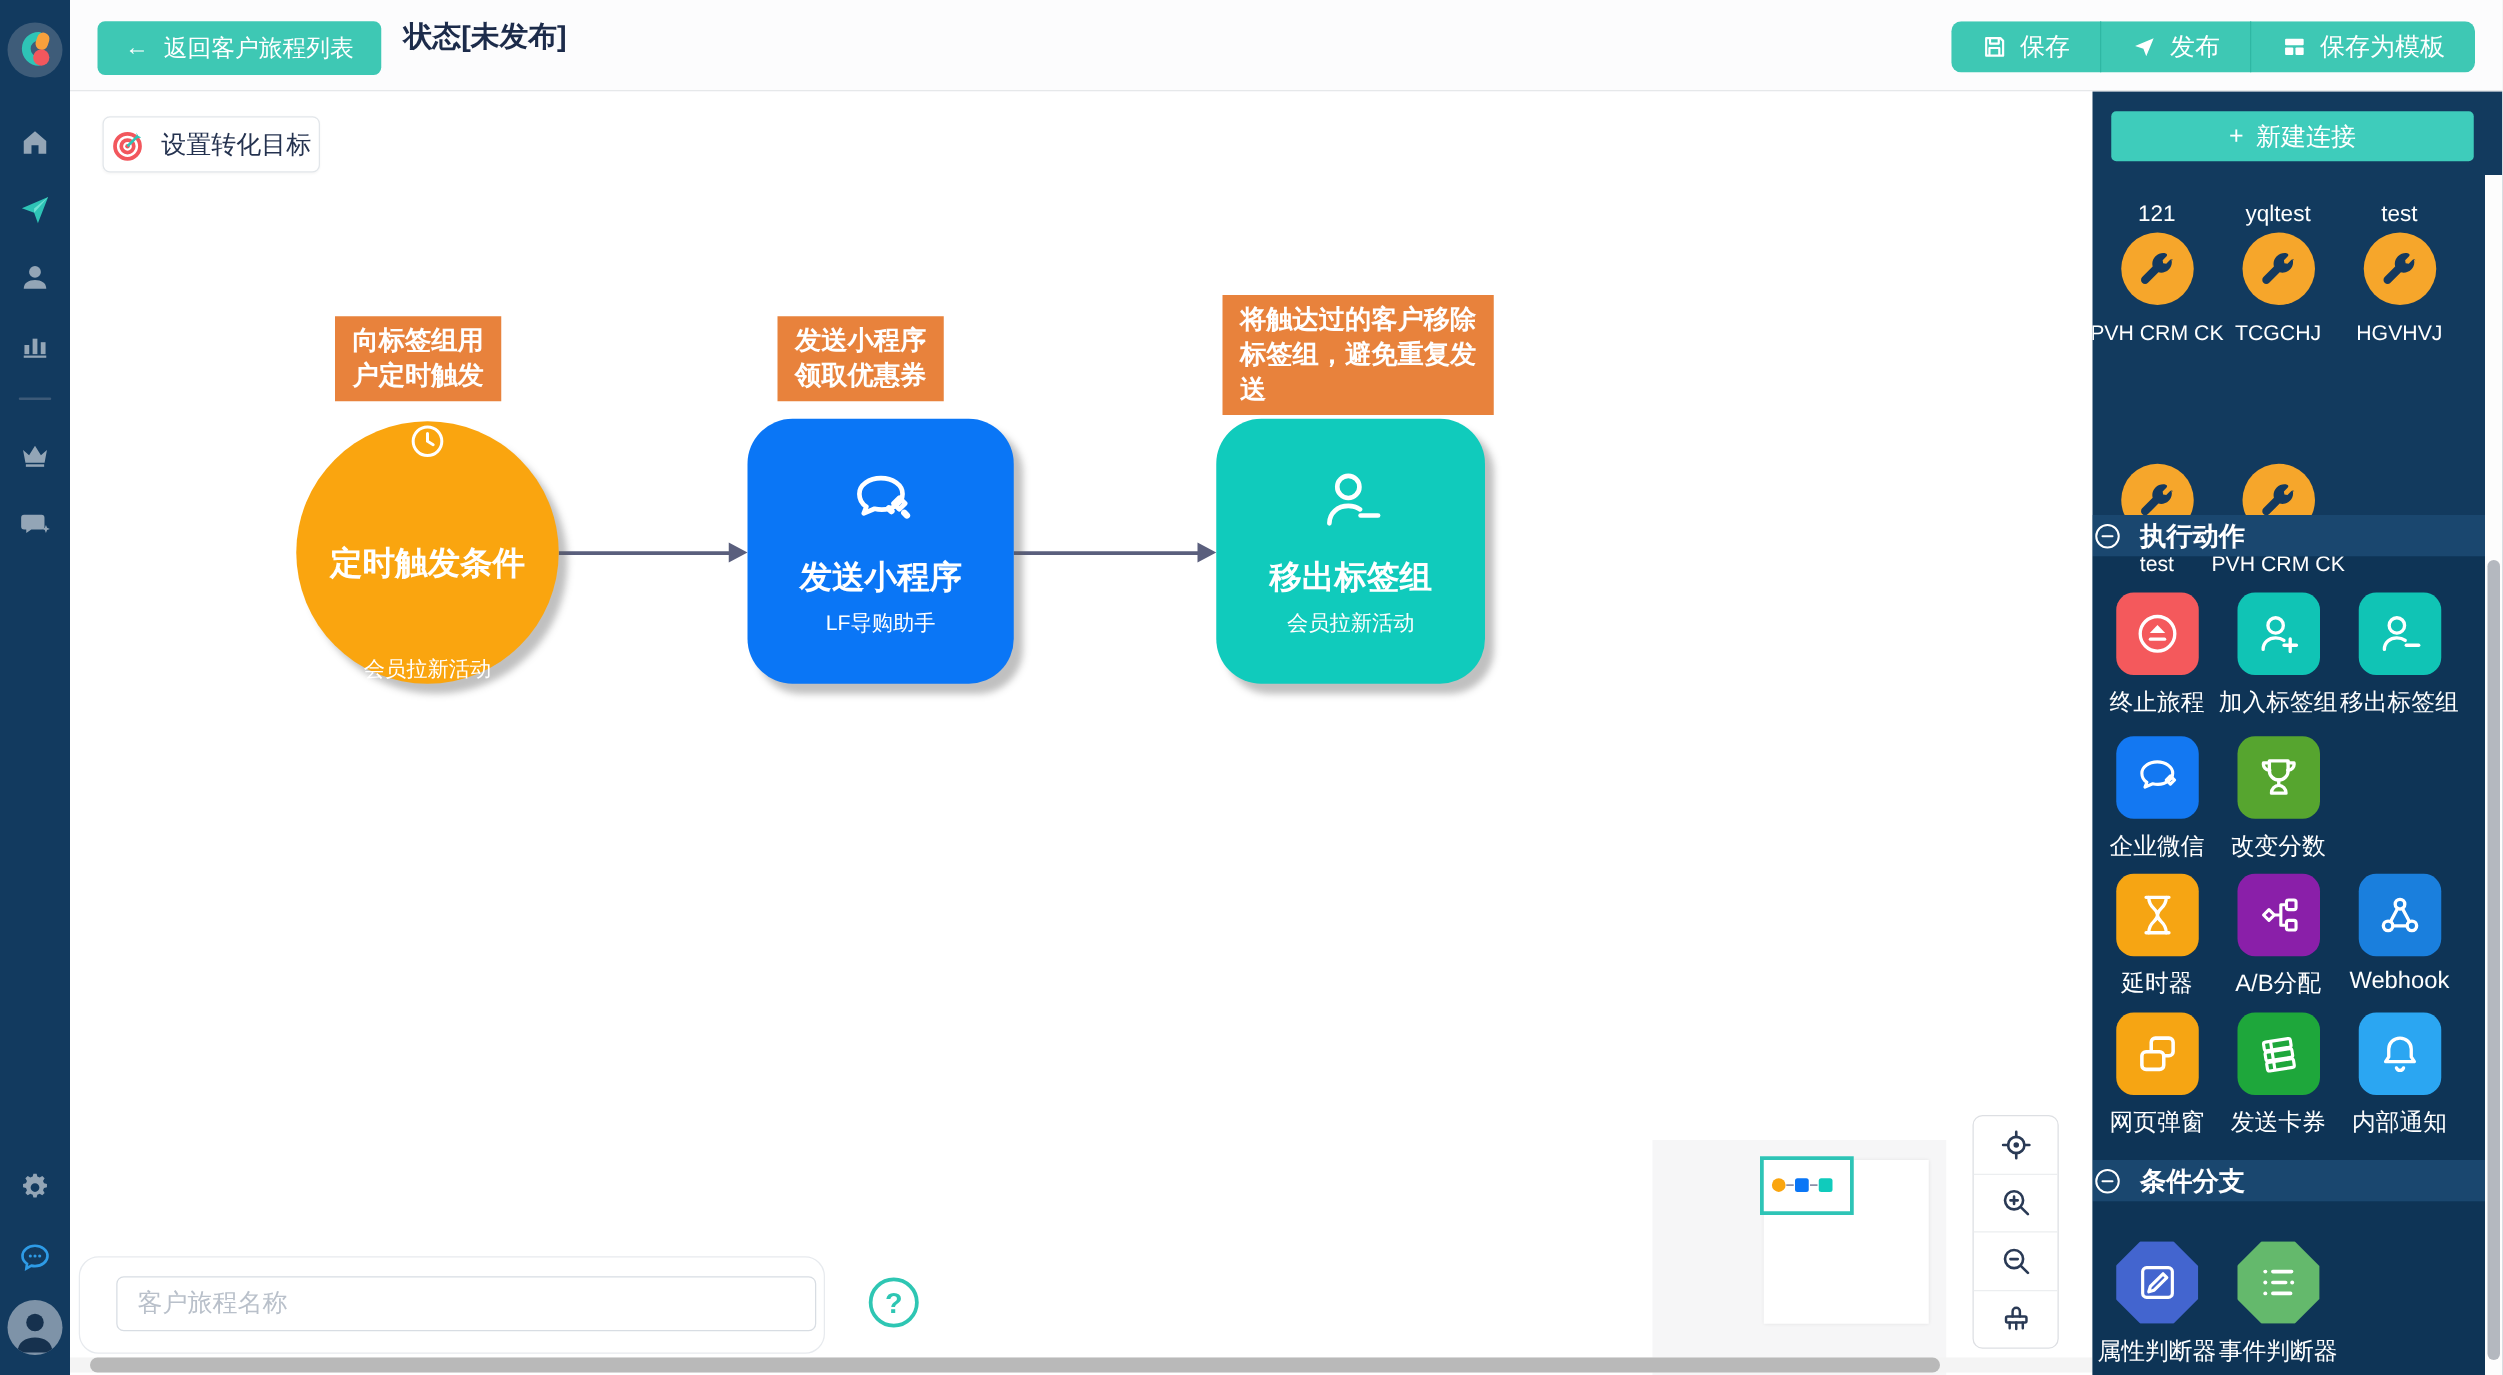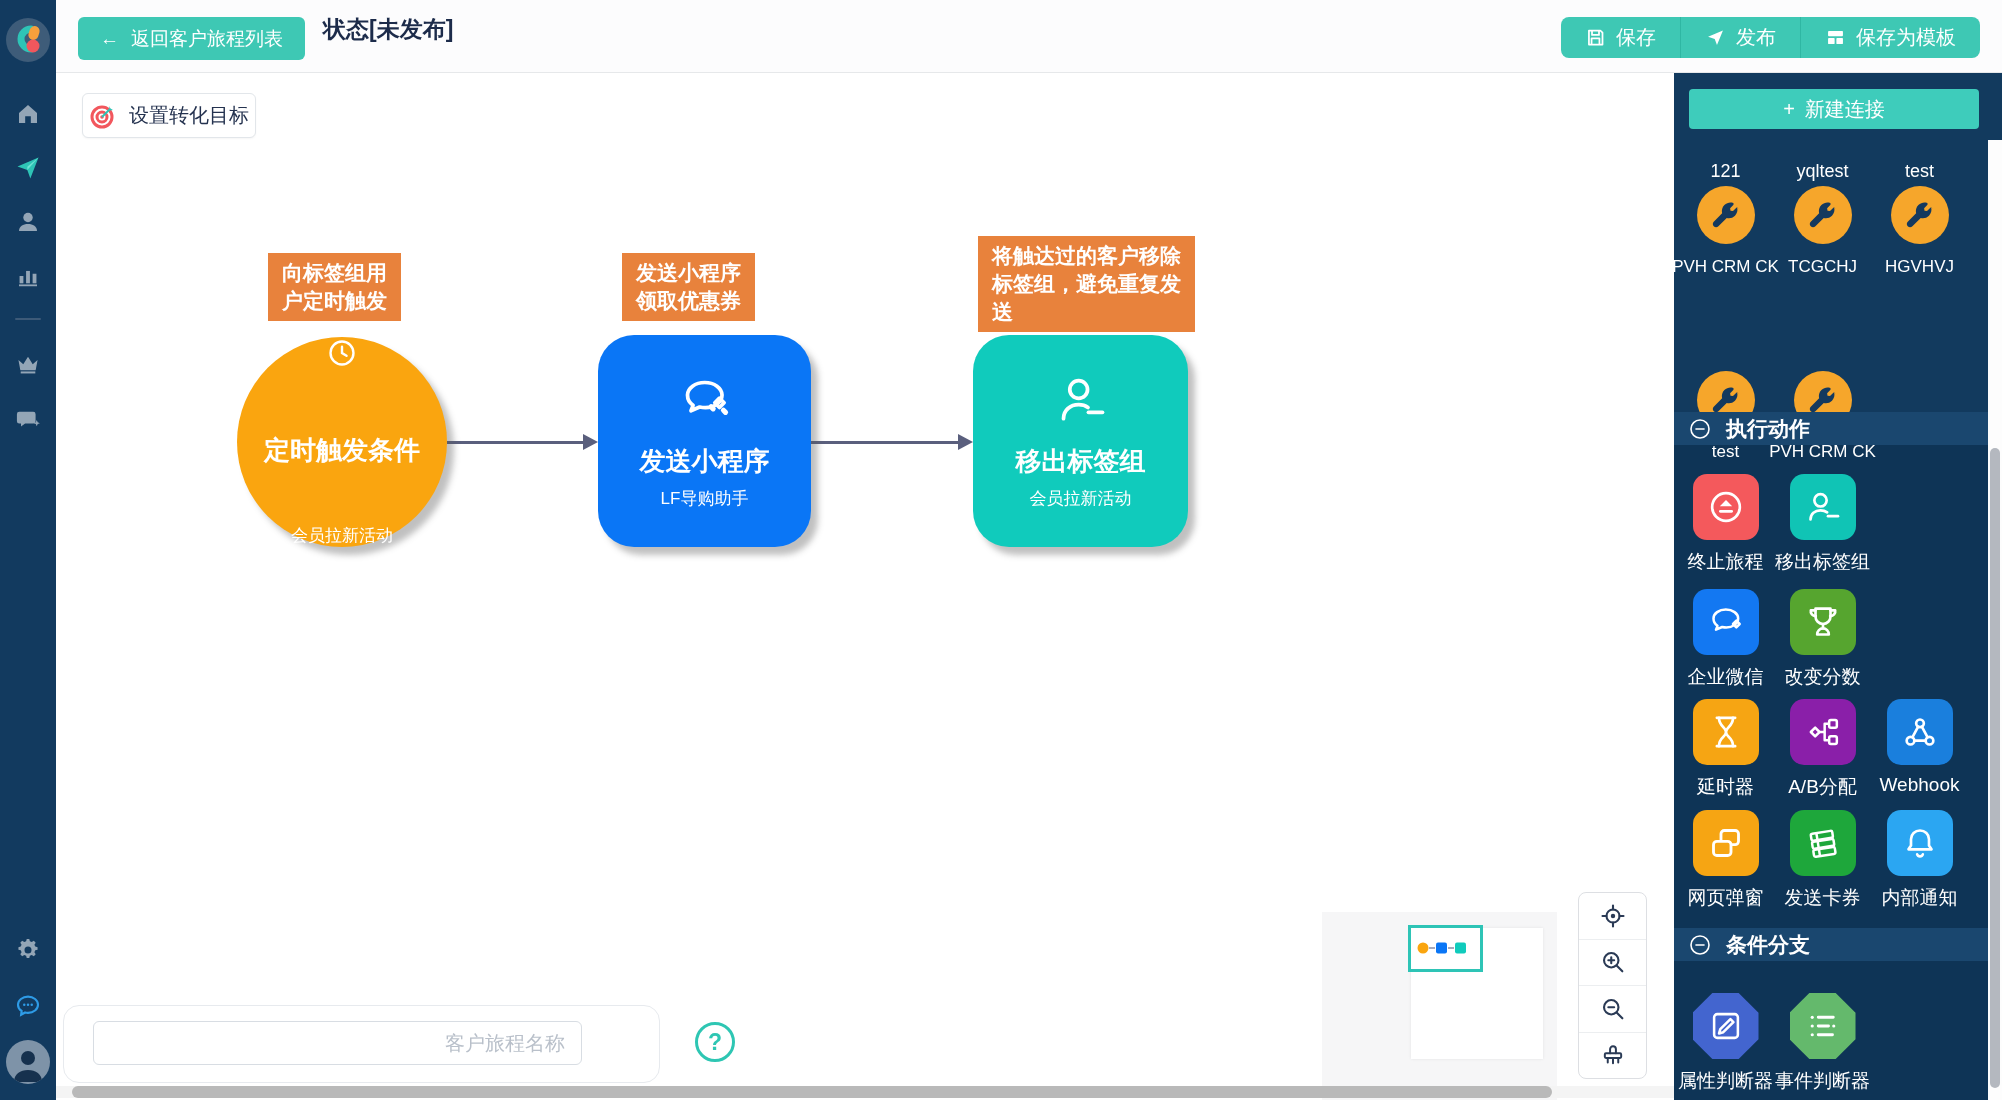--- a/index.html
+++ b/index.html
@@ -26,41 +26,41 @@
   
   #canvas{left:56px;top:73px;width:1618px;height:1027px;background:#fff;overflow:hidden;}
   #goal-btn{position:absolute;left:26px;top:20px;height:45px;padding:0 6px;background:#fff;border:1px solid #E2E6EA;border-radius:6px;display:flex;align-items:center;gap:12px;font-size:20px;color:#24324F;box-shadow:0 1px 2px rgba(0,0,0,.04);cursor:pointer;}
   .annotation{position:absolute;background:#E8823C;color:#fff;font-size:21px;font-weight:bold;line-height:28px;padding:6px 14px;white-space:pre-line;}
   .node{position:absolute;display:flex;flex-direction:column;align-items:center;justify-content:center;color:#fff;box-shadow:7px 8px 6px rgba(90,90,90,.38);cursor:pointer;}
   .node .n-title{font-size:26px;font-weight:bold;margin-top:16px;}
   .node .n-sub{font-size:17px;margin-top:8px;}
   .edge{position:absolute;height:3px;background:#5A5F7D;}
   .edge::after{content:"";position:absolute;right:-14px;top:-7px;width:0;height:0;border-left:15px solid #5A5F7D;border-top:8px solid transparent;border-bottom:8px solid transparent;}
   #name-card{position:absolute;left:7px;top:932px;width:597px;height:78px;background:#fff;border:1px solid #E7EAEE;border-radius:16px;}
-  #journey-name-input{position:absolute;left:29px;top:15px;width:489px;height:44px;border:1px solid #D8DDE3;border-radius:6px;padding:0 16px;font-size:20px;color:#333;outline:none;text-align:right;}
+  #journey-name-input{position:absolute;left:29px;top:15px;width:560px;height:44px;border:1px solid #D8DDE3;border-radius:6px;padding:0 16px;font-size:20px;color:#333;outline:none;}
   #journey-name-input::placeholder{color:#B9C0CA;}
   #help-btn{position:absolute;left:639px;top:949px;width:40px;height:40px;border-radius:50%;border:3px solid #2EC6B3;color:#2EC6B3;background:#fff;font-size:23px;font-weight:bold;display:flex;align-items:center;justify-content:center;cursor:pointer;}
   #minimap{position:absolute;left:1266px;top:839px;width:235px;height:188px;background:#F6F6F7;}
   #minimap-doc{position:absolute;left:89px;top:16px;width:132px;height:131px;background:#fff;box-shadow:0 0 3px rgba(0,0,0,.08);}
   #minimap-viewport{position:absolute;left:86px;top:13px;width:75px;height:47px;background:#fff;border:3px solid #2EC4B6;cursor:move;}
   #zoom-controls{position:absolute;left:1522px;top:819px;width:69px;height:187px;background:#fff;border:1px solid #DDDFE3;border-radius:8px;display:flex;flex-direction:column;}
   .zc-btn{flex:1;display:flex;align-items:center;justify-content:center;border:none;background:transparent;cursor:pointer;}
   .zc-btn + .zc-btn{border-top:1px solid #ECEEF0;}
   #h-scrollbar{position:absolute;left:0;top:1013px;width:1618px;height:12px;background:#F4F4F4;}
   #h-thumb{position:absolute;left:16px;top:0;width:1480px;height:12px;border-radius:6px;background:#B9B9B9;cursor:grab;}
 
   
   #panel{left:1674px;top:73px;width:328px;height:1027px;background:#123A5E;overflow:hidden;}
   #new-conn-btn{position:absolute;left:15px;top:16px;width:290px;height:40px;background:#3ECCBB;color:#fff;font-size:20px;border:none;border-radius:4px;display:flex;align-items:center;justify-content:center;gap:10px;cursor:pointer;}
   .prow{position:absolute;left:3px;width:308px;display:flex;}
   .pcell{width:97px;display:flex;flex-direction:column;align-items:center;}
   .conn-name{font-size:18px;color:#fff;text-align:center;}
   .conn-label{font-size:17px;color:#fff;text-align:center;margin-top:13px;white-space:nowrap;}
   .wrench-badge{width:58px;height:58px;border-radius:50%;background:#F6A62B;display:flex;align-items:center;justify-content:center;cursor:pointer;}
-  .sec-band{position:absolute;left:0;width:314px;height:33px;background:#1A476F;display:flex;align-items:center;gap:14px;padding-left:14px;}
+  .sec-band{position:absolute;left:0;width:314px;height:33px;background:#1A476F;display:flex;align-items:center;gap:14px;}
   .sec-title{color:#fff;font-size:21px;font-weight:bold;}
   .sec-body{position:absolute;left:0;width:314px;background:#0E3456;}
   .tile{width:66px;height:66px;border-radius:14px;display:flex;align-items:center;justify-content:center;cursor:pointer;}
   .octagon{border-radius:0;clip-path:polygon(30% 0,70% 0,100% 30%,100% 70%,70% 100%,30% 100%,0 70%,0 30%);}
   .tile-label{font-size:19px;color:#fff;margin-top:9px;white-space:nowrap;}
   #v-scrollbar{position:absolute;left:314px;top:67px;width:14px;height:960px;background:#FDFDFD;}
   #v-thumb{position:absolute;left:2px;top:308px;width:10px;height:640px;border-radius:5px;background:#B4B8BF;cursor:grab;}
 </style>
 </head>
 <body>
@@ -355,20 +355,30 @@
               <path d="M8.6 14.6h6.8" stroke-linecap="round"></path>
             </svg>
         </span>
         <span class="tile-label">终止旅程</span>
       </div>
       <div class="pcell">
         <span class="tile" style="background-color: rgb(16, 196, 181);">
           <svg width="40" height="40" viewBox="0 0 24 24" fill="none" stroke="#fff" stroke-width="1.6" stroke-linecap="round">
               <circle cx="10.5" cy="8" r="3.7"></circle>
               <path d="M4.5 19.5c0-3.4 2.7-5.5 6-5.5 1.5 0 2.9.4 4 1.2"></path>
+              <path d="M17.5 14.5v6M14.5 17.5h6"></path>
+            </svg>
+        </span>
+        <span class="tile-label">加入标签组</span>
+      </div>
+      <div class="pcell">
+        <span class="tile" style="background-color: rgb(16, 196, 181);">
+          <svg width="40" height="40" viewBox="0 0 24 24" fill="none" stroke="#fff" stroke-width="1.6" stroke-linecap="round">
+              <circle cx="10.5" cy="8" r="3.7"></circle>
+              <path d="M4.5 19.5c0-3.4 2.7-5.5 6-5.5 1.5 0 2.9.4 4 1.2"></path>
               <path d="M15 17.5h6"></path>
             </svg>
         </span>
         <span class="tile-label">移出标签组</span>
       </div>
     </div>
 
     <div class="prow" style="top:516px;">
       <div class="pcell">
         <span class="tile" style="background-color: rgb(19, 120, 242);">

